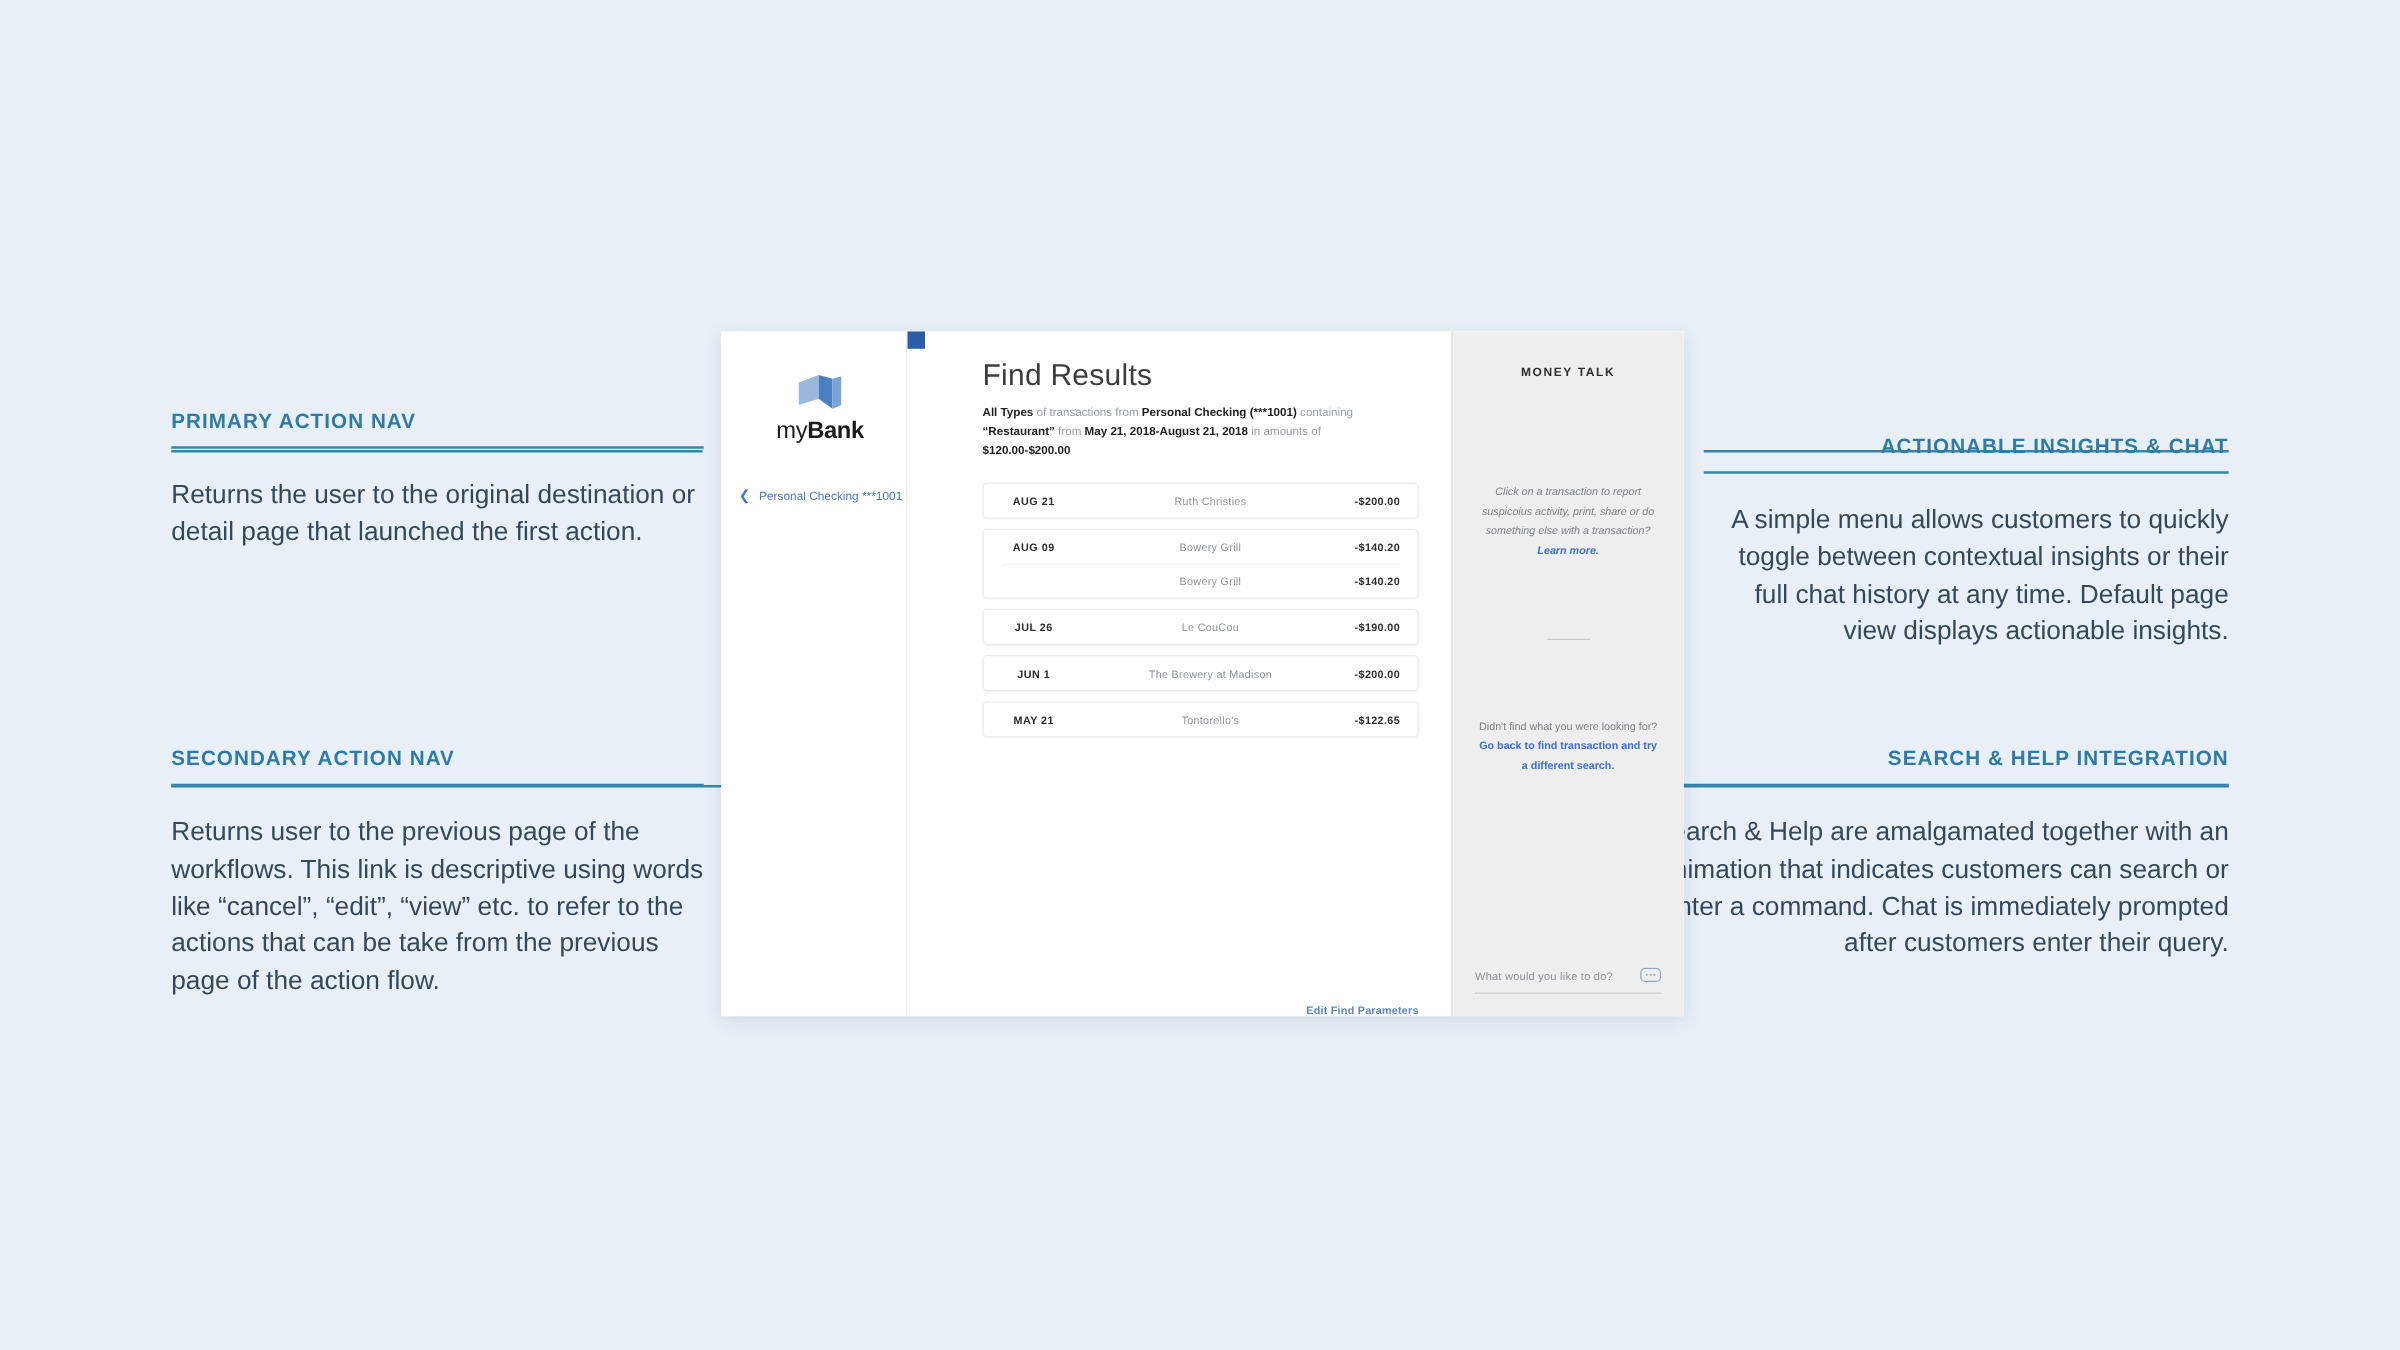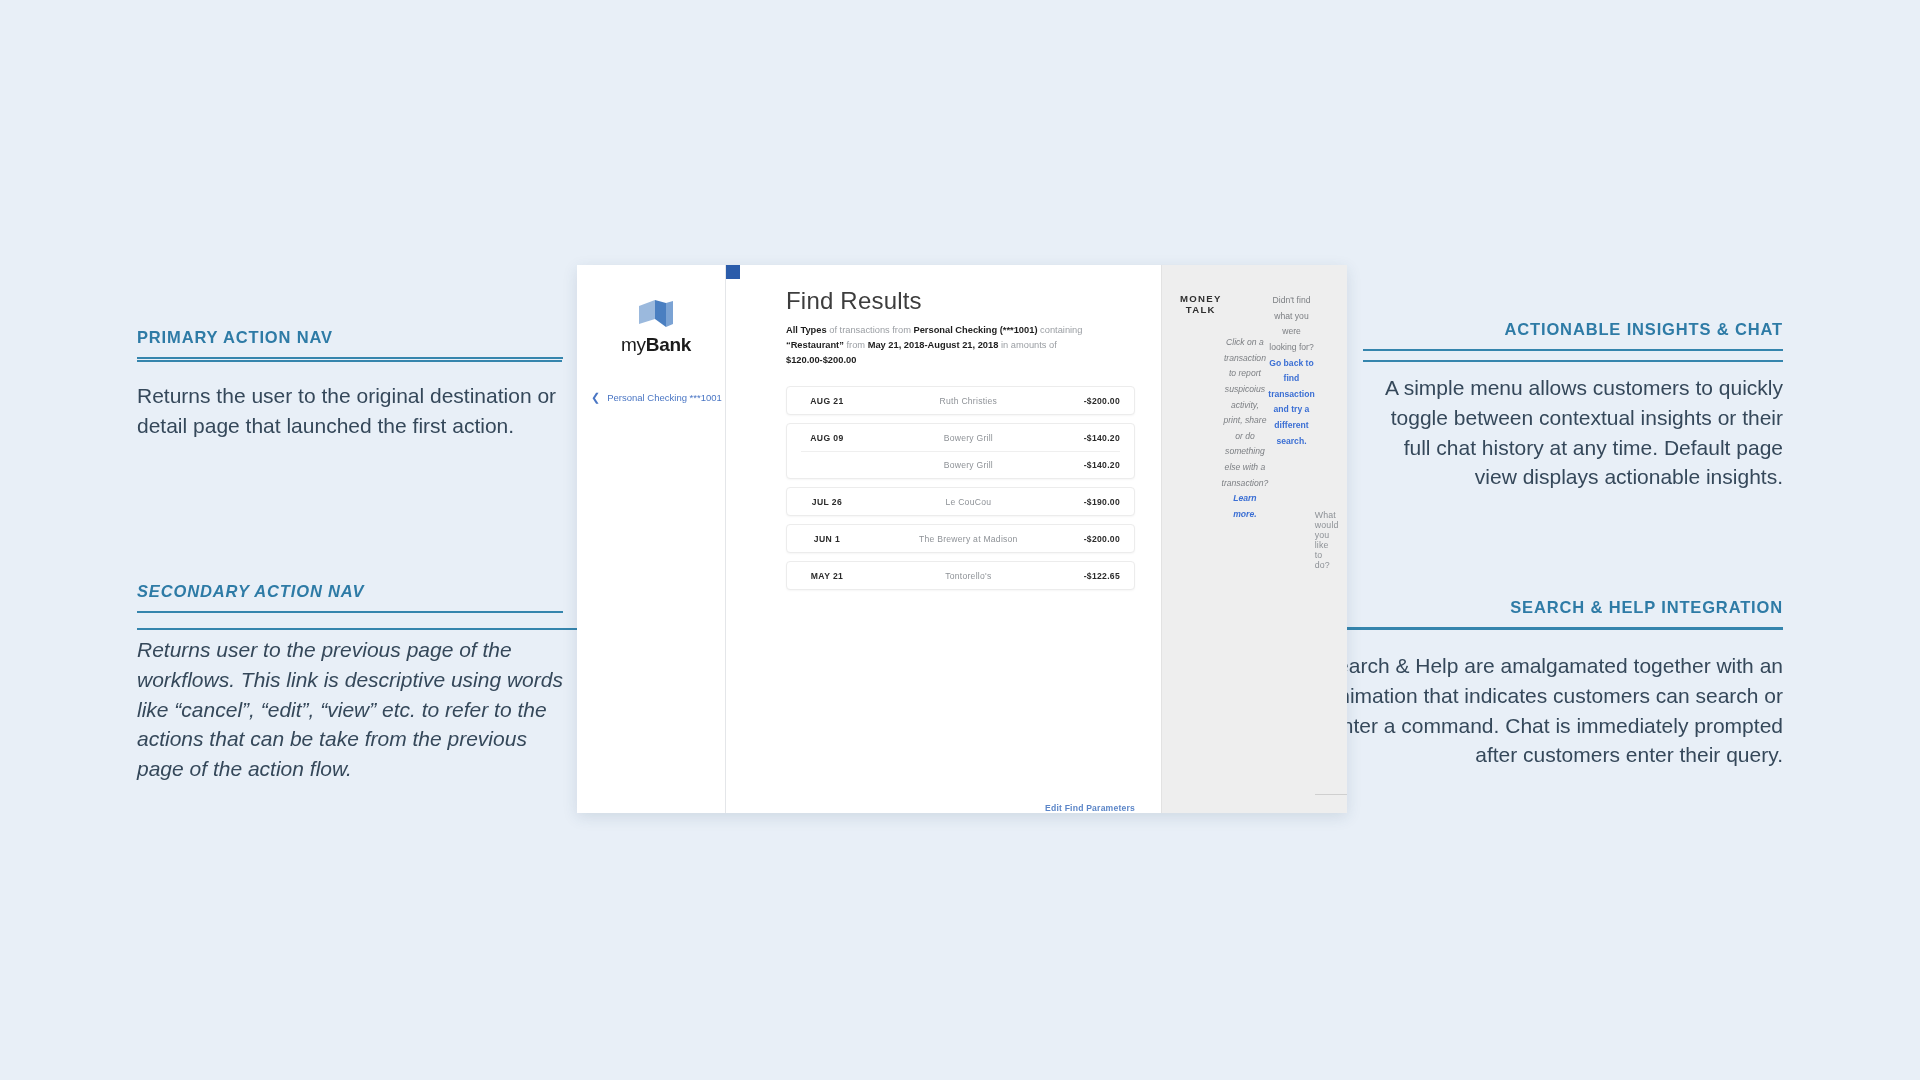--- a/index.html
+++ b/index.html
@@ -49,22 +49,22 @@
 
   .callout.left  { left: 137px; }
   .callout.left .callout-title { text-align: left; }
   .callout.left .callout-body  { text-align: left; }
 
   .callout.right { right: 137px; }
   .callout.right .callout-title { text-align: right; }
   .callout.right .callout-body  { text-align: right; }
 
   #callout-primary   { top: 328px; }
-  #callout-secondary { top: 582px; font-style: italic; }
-  #callout-insights  { top: 320px; width: 420px; }
+  #callout-secondary { top: 598px; }
+  #callout-insights  { top: 348px; width: 420px; }
   #callout-search    { top: 598px; width: 460px; }
 
   
   .connector {
     position: absolute;
     background: #3585ad;
     height: 2px;
   }
   #conn-primary   { left: 137px;  top: 360px; width: 425px; }
   #conn-secondary { left: 137px;  top: 628px; width: 915px; }
@@ -211,23 +211,24 @@
     color: #5c86c8;
     letter-spacing: 0.2px;
   }
 
   
   .side {
     flex: 0 0 186px;
     width: 186px;
     background: #eeeeee;
     display: flex;
-    flex-direction: row;
+    flex-direction: column;
     padding: 28px 18px 18px 18px;
     border-left: 1px solid #e2e2e2;
+    gap: 40px;
   }
   .side-title {
     text-align: center;
     font-size: 9.6px;
     font-weight: bold;
     letter-spacing: 1.3px;
     color: #2f2f2f;
   }
   .side-block {
     margin-top: 42px;

